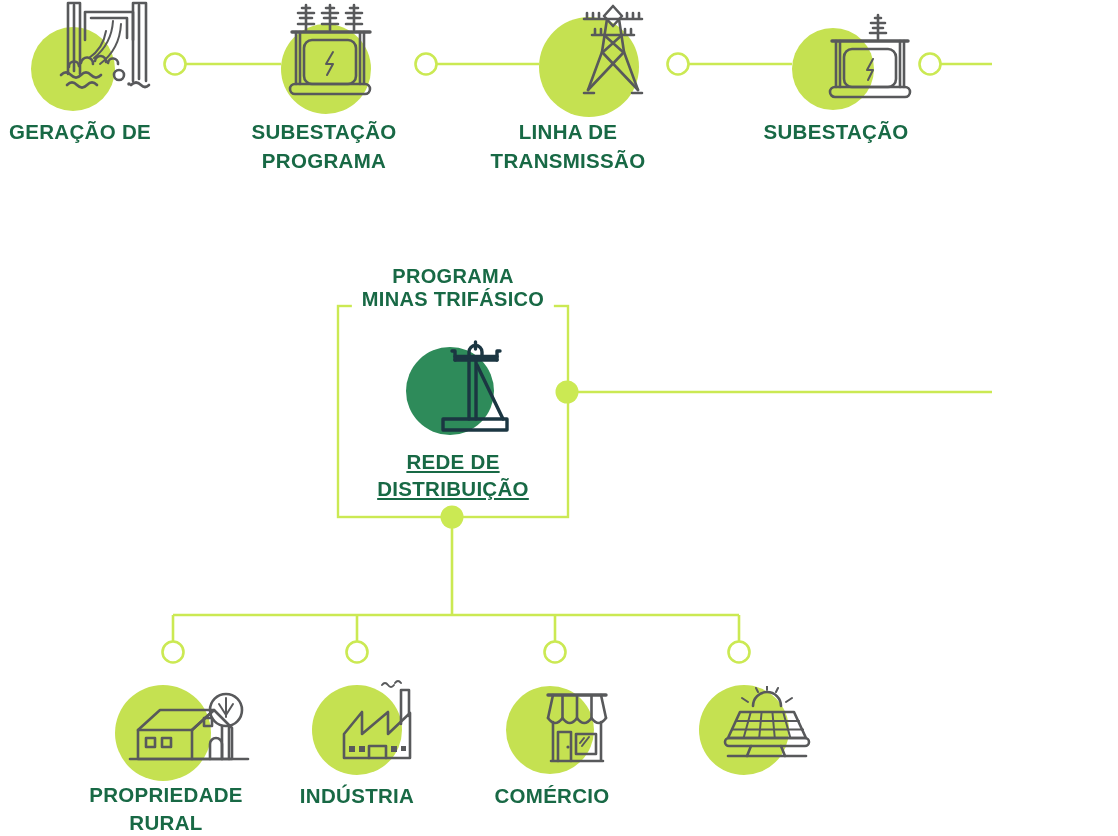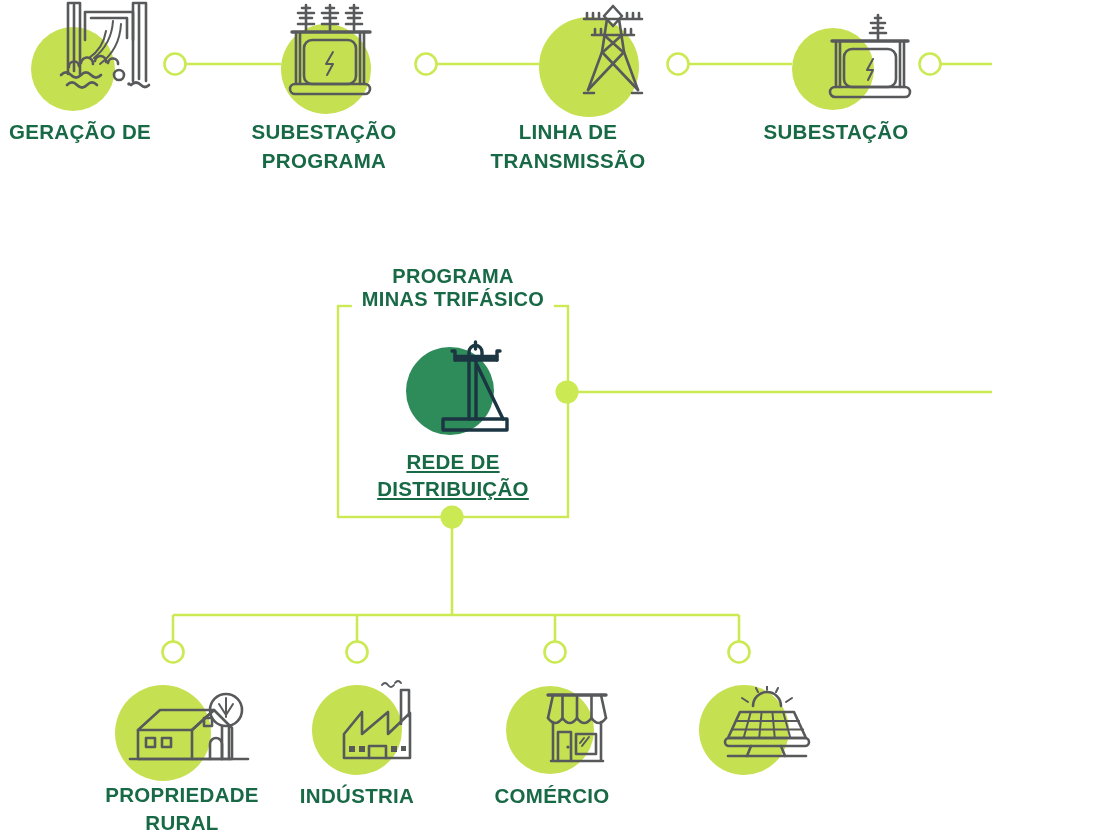--- a/index.html
+++ b/index.html
@@ -200,21 +200,21 @@
   <div class="box-title" style="left:453px;top:265px;">
     <div>PROGRAMA</div>
     <div>MINAS TRIFÁSICO</div>
   </div>
 
   <div class="lbl mid" style="left:453px;top:448px;">
     <div>REDE DE</div>
     <div>DISTRIBUIÇÃO</div>
   </div>
 
-  <div class="lbl bottom" style="left:166px;top:781px;margin-left:16px;">
+  <div class="lbl bottom" style="left:166px;top:781px;">
     <div>PROPRIEDADE</div>
     <div>RURAL</div>
   </div>
   <div class="lbl bottom" style="left:357px;top:782px;">
     <div>INDÚSTRIA</div>
   </div>
   <div class="lbl bottom" style="left:552px;top:782px;">
     <div>COMÉRCIO</div>
   </div>
 

